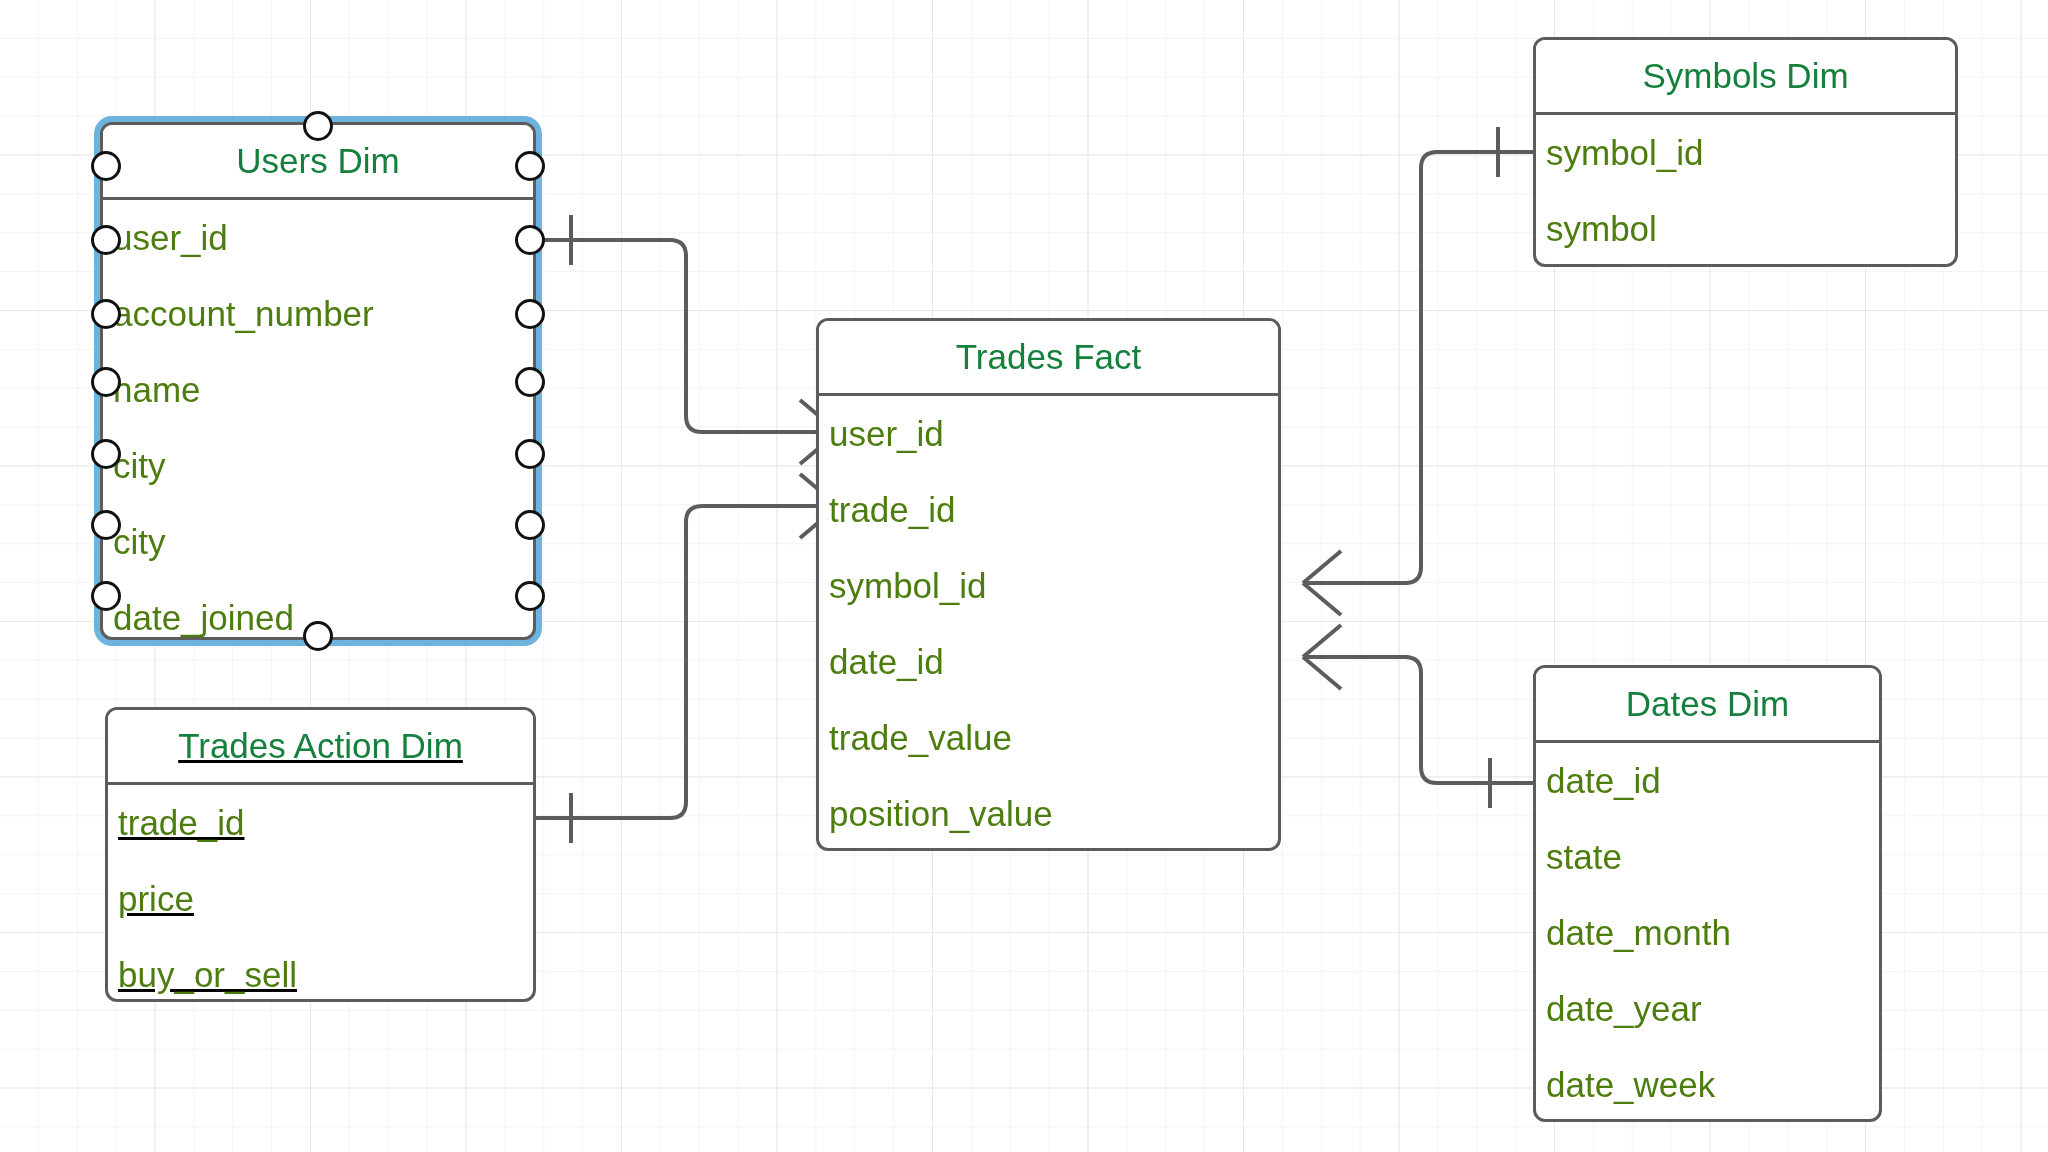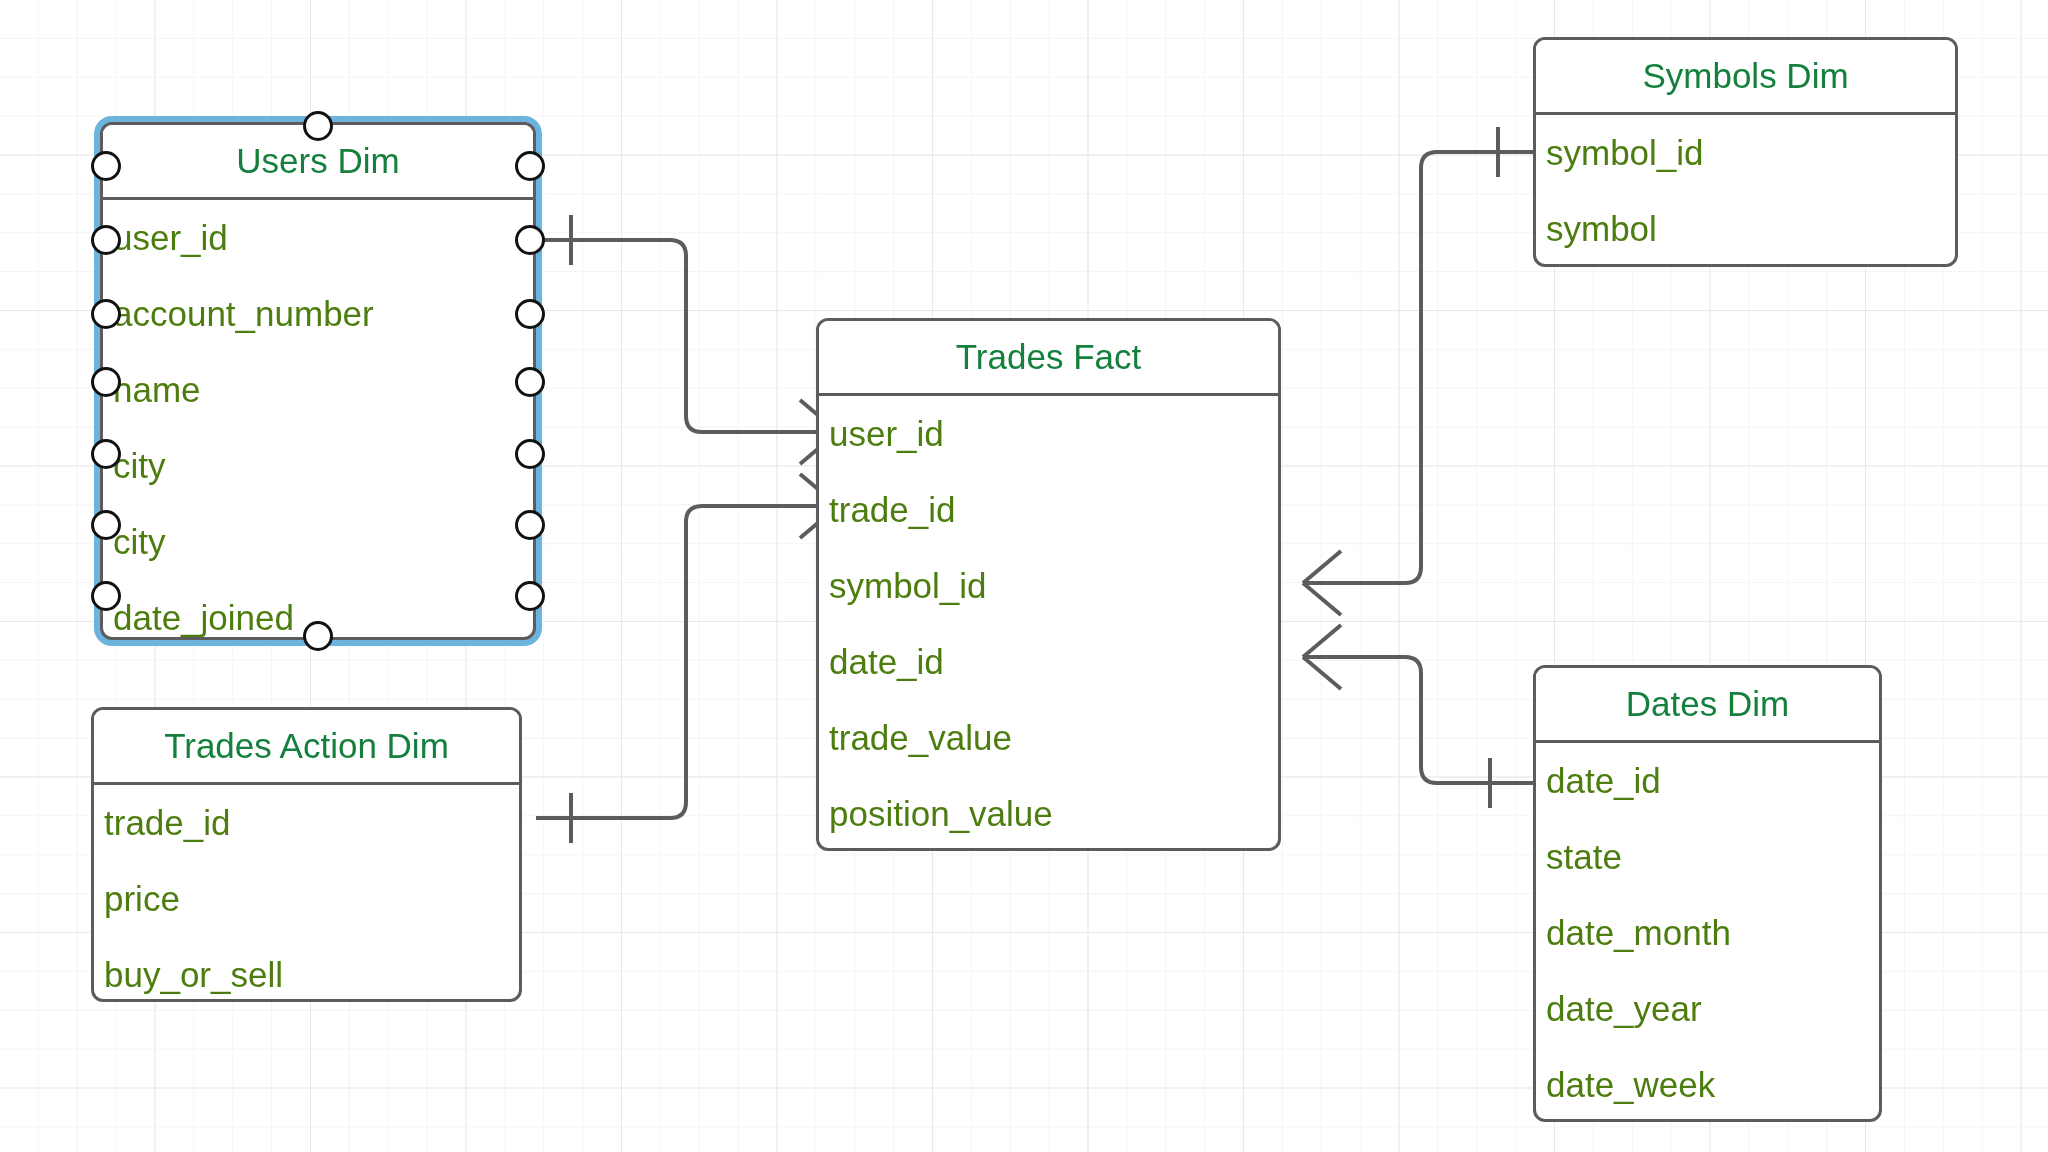--- a/index.html
+++ b/index.html
@@ -181,21 +181,21 @@
     <div class="handle" style="left:106px; top:454px;"></div>
     <div class="handle" style="left:530px; top:454px;"></div>
 
     <div class="handle" style="left:106px; top:525px;"></div>
     <div class="handle" style="left:530px; top:525px;"></div>
 
     <div class="handle" style="left:106px; top:596px;"></div>
     <div class="handle" style="left:530px; top:596px;"></div>
   </div>
 
-  <div class="entity" style="left:91px; top:707px; width:431px; height:295px;">
+  <div class="entity" style="left:105px; top:707px; width:431px; height:295px;text-decoration:underline;">
     <div class="ent-title">Trades Action Dim</div>
     <div class="ent-fields">
       <div class="ent-field">trade_id</div>
       <div class="ent-field">price</div>
       <div class="ent-field">buy_or_sell</div>
     </div>
   </div>
 
   <div class="entity" style="left:816px; top:318px; width:465px; height:533px;">
     <div class="ent-title">Trades Fact</div>

